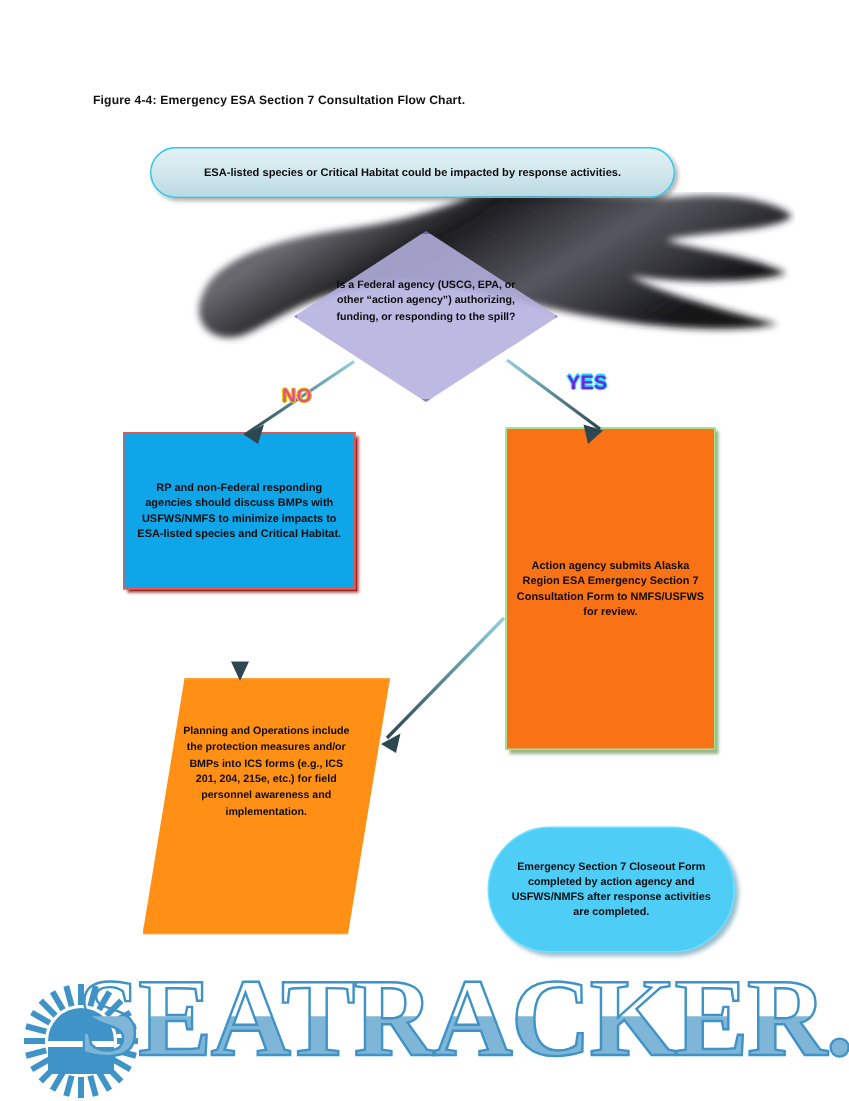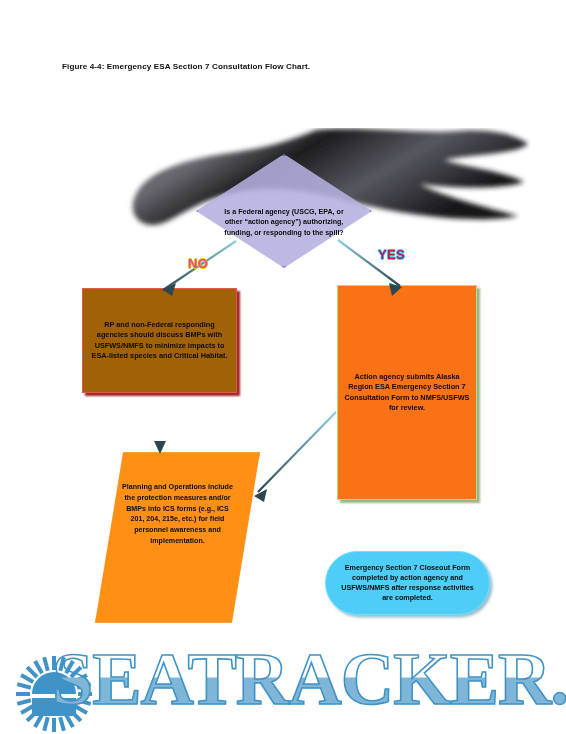--- a/index.html
+++ b/index.html
@@ -48,39 +48,39 @@
   .diamond-wrap{position:absolute;left:196px;top:154px;width:176px;height:114px;}
   .diamond-shape{
     position:absolute;inset:0;
     background:#b3b0de;
     border:2px solid #7a6fc4;
     box-sizing:border-box;
     clip-path:polygon(50% 0,100% 50%,50% 100%,0 50%);
     opacity:.88;
   }
   .diamond-wrap .ntext{
-    position:absolute;left:24px;right:24px;top:53px;
+    position:absolute;left:24px;right:24px;top:31px;
     font-size:7.1px;line-height:1.45;
   }
 
   
   .branch-label{
     position:absolute;font-size:13px;font-weight:bold;z-index:6;
     letter-spacing:.3px;
   }
   .lbl-no{left:188px;top:256px;color:#ec4899;
           text-shadow:0.8px 0 #d9d000,-0.8px 0 #d9d000,0 .8px #d9d000,0 -.8px #d9d000;}
-  .lbl-yes{left:378px;top:247px;color:#be185d;
+  .lbl-yes{left:378px;top:247px;color:#6d28d9;
           text-shadow:0.8px 0 #1fd8ff,-0.8px 0 #1fd8ff,0 .8px #1fd8ff,0 -.8px #1fd8ff;}
 
   
   .redbox{
     position:absolute;left:82px;top:288px;width:155px;height:105px;
     box-sizing:border-box;
-    background:#a16207;
+    background:#0ea5e9;
     border:1.5px solid #e8564d;
     box-shadow:2.5px 2.5px 2px rgba(140,0,0,.85);
     display:flex;align-items:center;justify-content:center;
   }
   .redbox .ntext{padding:0 8px;}
 
   
   .greenbox{
     position:absolute;left:337px;top:285px;width:140px;height:215px;
     box-sizing:border-box;
@@ -101,21 +101,21 @@
     clip-path:polygon(17% 0,100% 0,83% 100%,0 100%);
     box-shadow:2px 2px 2px rgba(150,80,0,.4);
   }
   .paral-wrap .ntext{
     position:absolute;left:26px;right:26px;top:30px;
     font-size:7.1px;line-height:1.52;
   }
 
   
   .endbox{
-    position:absolute;left:325px;top:551px;width:165px;height:64px;
+    position:absolute;left:325px;top:551px;width:165px;height:84px;
     box-sizing:border-box;
     border-radius:44px;
     background:#4ecdf7;
     border:1.5px solid #6fe0ff;
     box-shadow:2.5px 2.5px 3px rgba(0,90,130,.4);
     display:flex;align-items:center;justify-content:center;
   }
   .endbox .ntext{padding:0 14px;font-size:7.2px;}
 
   
@@ -206,20 +206,23 @@
 
     <line x1="160" y1="394" x2="160" y2="450" stroke="url(#gV)" stroke-width="2.2"></line>
     <polygon points="160,454 154,441 166,441" fill="#2c4750"></polygon>
 
     <line x1="336" y1="412" x2="258" y2="492" stroke="url(#gG2O)" stroke-width="2.2"></line>
     <polygon points="254,496 267,489 264,502" fill="#2c4750"></polygon>
 
     <line x1="407" y1="500" x2="407" y2="553" stroke="url(#gV)" stroke-width="2.2"></line>
   </svg>
 
+  <div class="start">
+    <div class="ntext">ESA-listed species or Critical Habitat could be impacted by response activities.</div>
+  </div>
 
   <div class="diamond-wrap">
     <div class="diamond-shape"></div>
     <div class="ntext">Is a Federal agency (USCG, EPA, or other “action agency”) authorizing, funding, or responding to the spill?</div>
   </div>
 
   <div class="branch-label lbl-no">NO</div>
   <div class="branch-label lbl-yes">YES</div>
 
   <div class="redbox">

